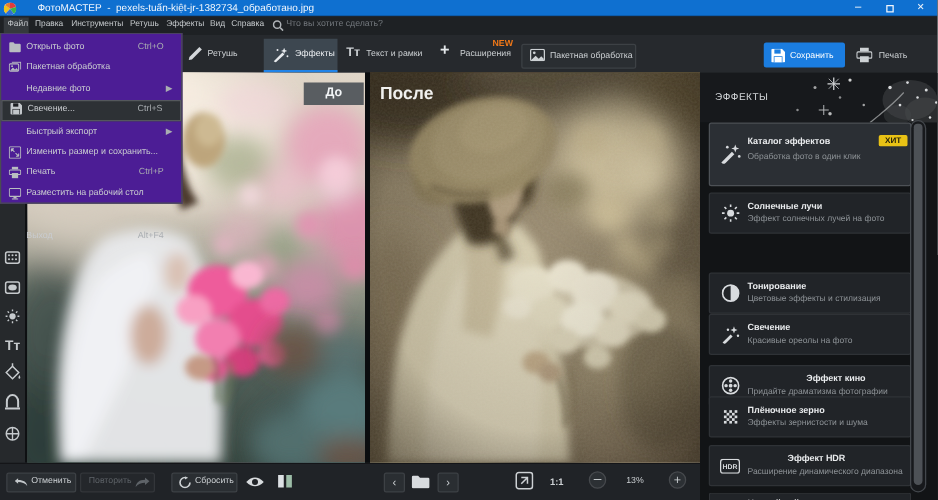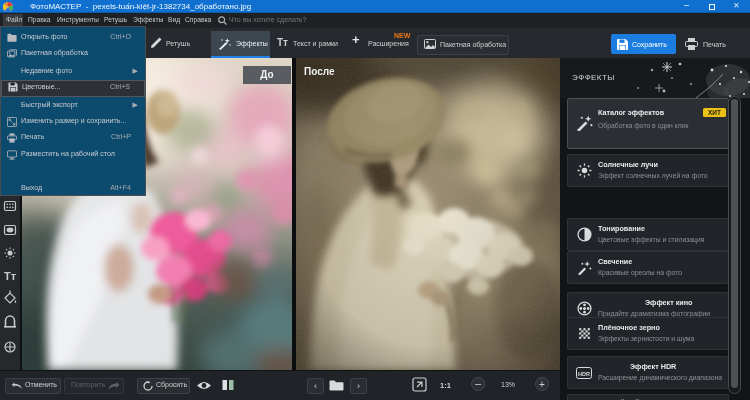--- a/index.html
+++ b/index.html
@@ -24,21 +24,21 @@
   
   #bottombar{left:0;top:370px;width:560px;height:30px;background:#202327;border-top:1px solid #101214;}
   .bbtn{position:absolute;top:8px;height:14px;border-radius:2px;font-size:8.5px;color:#c9cdd0;
     line-height:14px;}
   .boxed{background:#2a2e32;border:1px solid #3d4145;}
   
   .eitem{position:absolute;left:7px;width:160px;background:#212428;border:1px solid #2f3236;border-radius:2px;}
   .etitle{position:absolute;left:30px;font-size:7.2px;font-weight:bold;color:#e9ebed;white-space:nowrap;}
   .esub{position:absolute;left:30px;font-size:6.8px;color:#8d9296;white-space:nowrap;}
   
-  #dropdown{left:0;top:26px;width:146px;height:170px;background:#0c4a6e;border:1px solid #4a4d51;
+  #dropdown{left:0;top:26px;width:146px;height:137px;background:#4c1d95;border:1px solid #4a4d51;
     box-sizing:border-box;z-index:50;}
   .drow{position:absolute;left:0;width:144px;height:16px;font-size:7.1px;color:#c9ccd0;white-space:nowrap;}
   .dtext{position:absolute;left:20px;top:3px;}
   .dkey{position:absolute;right:14px;top:3px;color:#a9adb1;}
   .darr{position:absolute;right:7px;top:3px;color:#a9adb1;font-size:7px;}
   .dicon{position:absolute;left:6px;top:2.5px;width:10px;height:10px;}
 </style>
 </head>
 <body>
 <div id="app">
@@ -364,21 +364,21 @@
 
       <g filter="url(#c2)">
         <ellipse cx="133" cy="232" rx="11" ry="9" fill="#bfa987"></ellipse>
         <ellipse cx="144" cy="240" rx="9" ry="8" fill="#b29c7f"></ellipse>
       </g>
 
       <rect width="264" height="312" fill="url(#vig)"></rect>
       <rect width="264" height="312" filter="url(#grain)" opacity="0.2"></rect>
     </svg>
   </div>
-  <div class="abs" style="left:304px;top:66px;color:#f0f0ee;font-size:10px;font-weight:bold;">После</div>
+  <div class="abs" style="left:304px;top:66px;color:#f0f0ee;font-size:14px;font-weight:bold;">После</div>
 
   <div class="abs" id="rightpanel">
 
     <svg class="abs" style="left:0;top:0" width="190" height="40" viewBox="0 0 190 40">
       <rect width="190" height="40" fill="#17191c"></rect>
       <g fill="#ffffff">
         <circle cx="78" cy="30" r="1" opacity="0.5"></circle>
         <circle cx="92" cy="12" r="1.2" opacity="0.6"></circle>
         <circle cx="104" cy="33" r="1.4" opacity="0.7"></circle>
         <circle cx="112" cy="20" r="1" opacity="0.5"></circle>
@@ -582,21 +582,21 @@
         <span class="darr">▶</span>
     </div>
 
     <div class="drow" style="top:53px;height:15px;background:#2d3135;border:1px solid #54585c;width:142px;">
       <svg class="dicon" style="top:1px" viewBox="0 0 12 12">
           <path d="M0.5 1.5 A1 1 0 0 1 1.5 0.5 L9.3 0.5 L11.5 2.7 L11.5 10.5 A1 1 0 0 1 10.5 11.5 L1.5 11.5 A1 1 0 0 1 0.5 10.5 Z" fill="#c3c7cb"></path>
           <rect x="3" y="0.8" width="5" height="3.2" fill="#1b1e22"></rect>
           <rect x="2.4" y="6.2" width="7.2" height="5" fill="#1b1e22"></rect>
           <rect x="3" y="6.8" width="6" height="4.4" fill="#c3c7cb"></rect>
         </svg>
-      <span class="dtext" style="top:2px">Цветовые...</span>
+      <span class="dtext" style="top:2px">Свечение...</span>
         <span class="dkey" style="top:2px">Ctrl+S</span>
     </div>
 
     <div class="drow" style="top:71px;">
       <span class="dtext">Быстрый экспорт</span>
         <span class="darr">▶</span>
     </div>
 
     <div class="drow" style="top:87px;">
       <svg class="dicon" viewBox="0 0 12 12">

